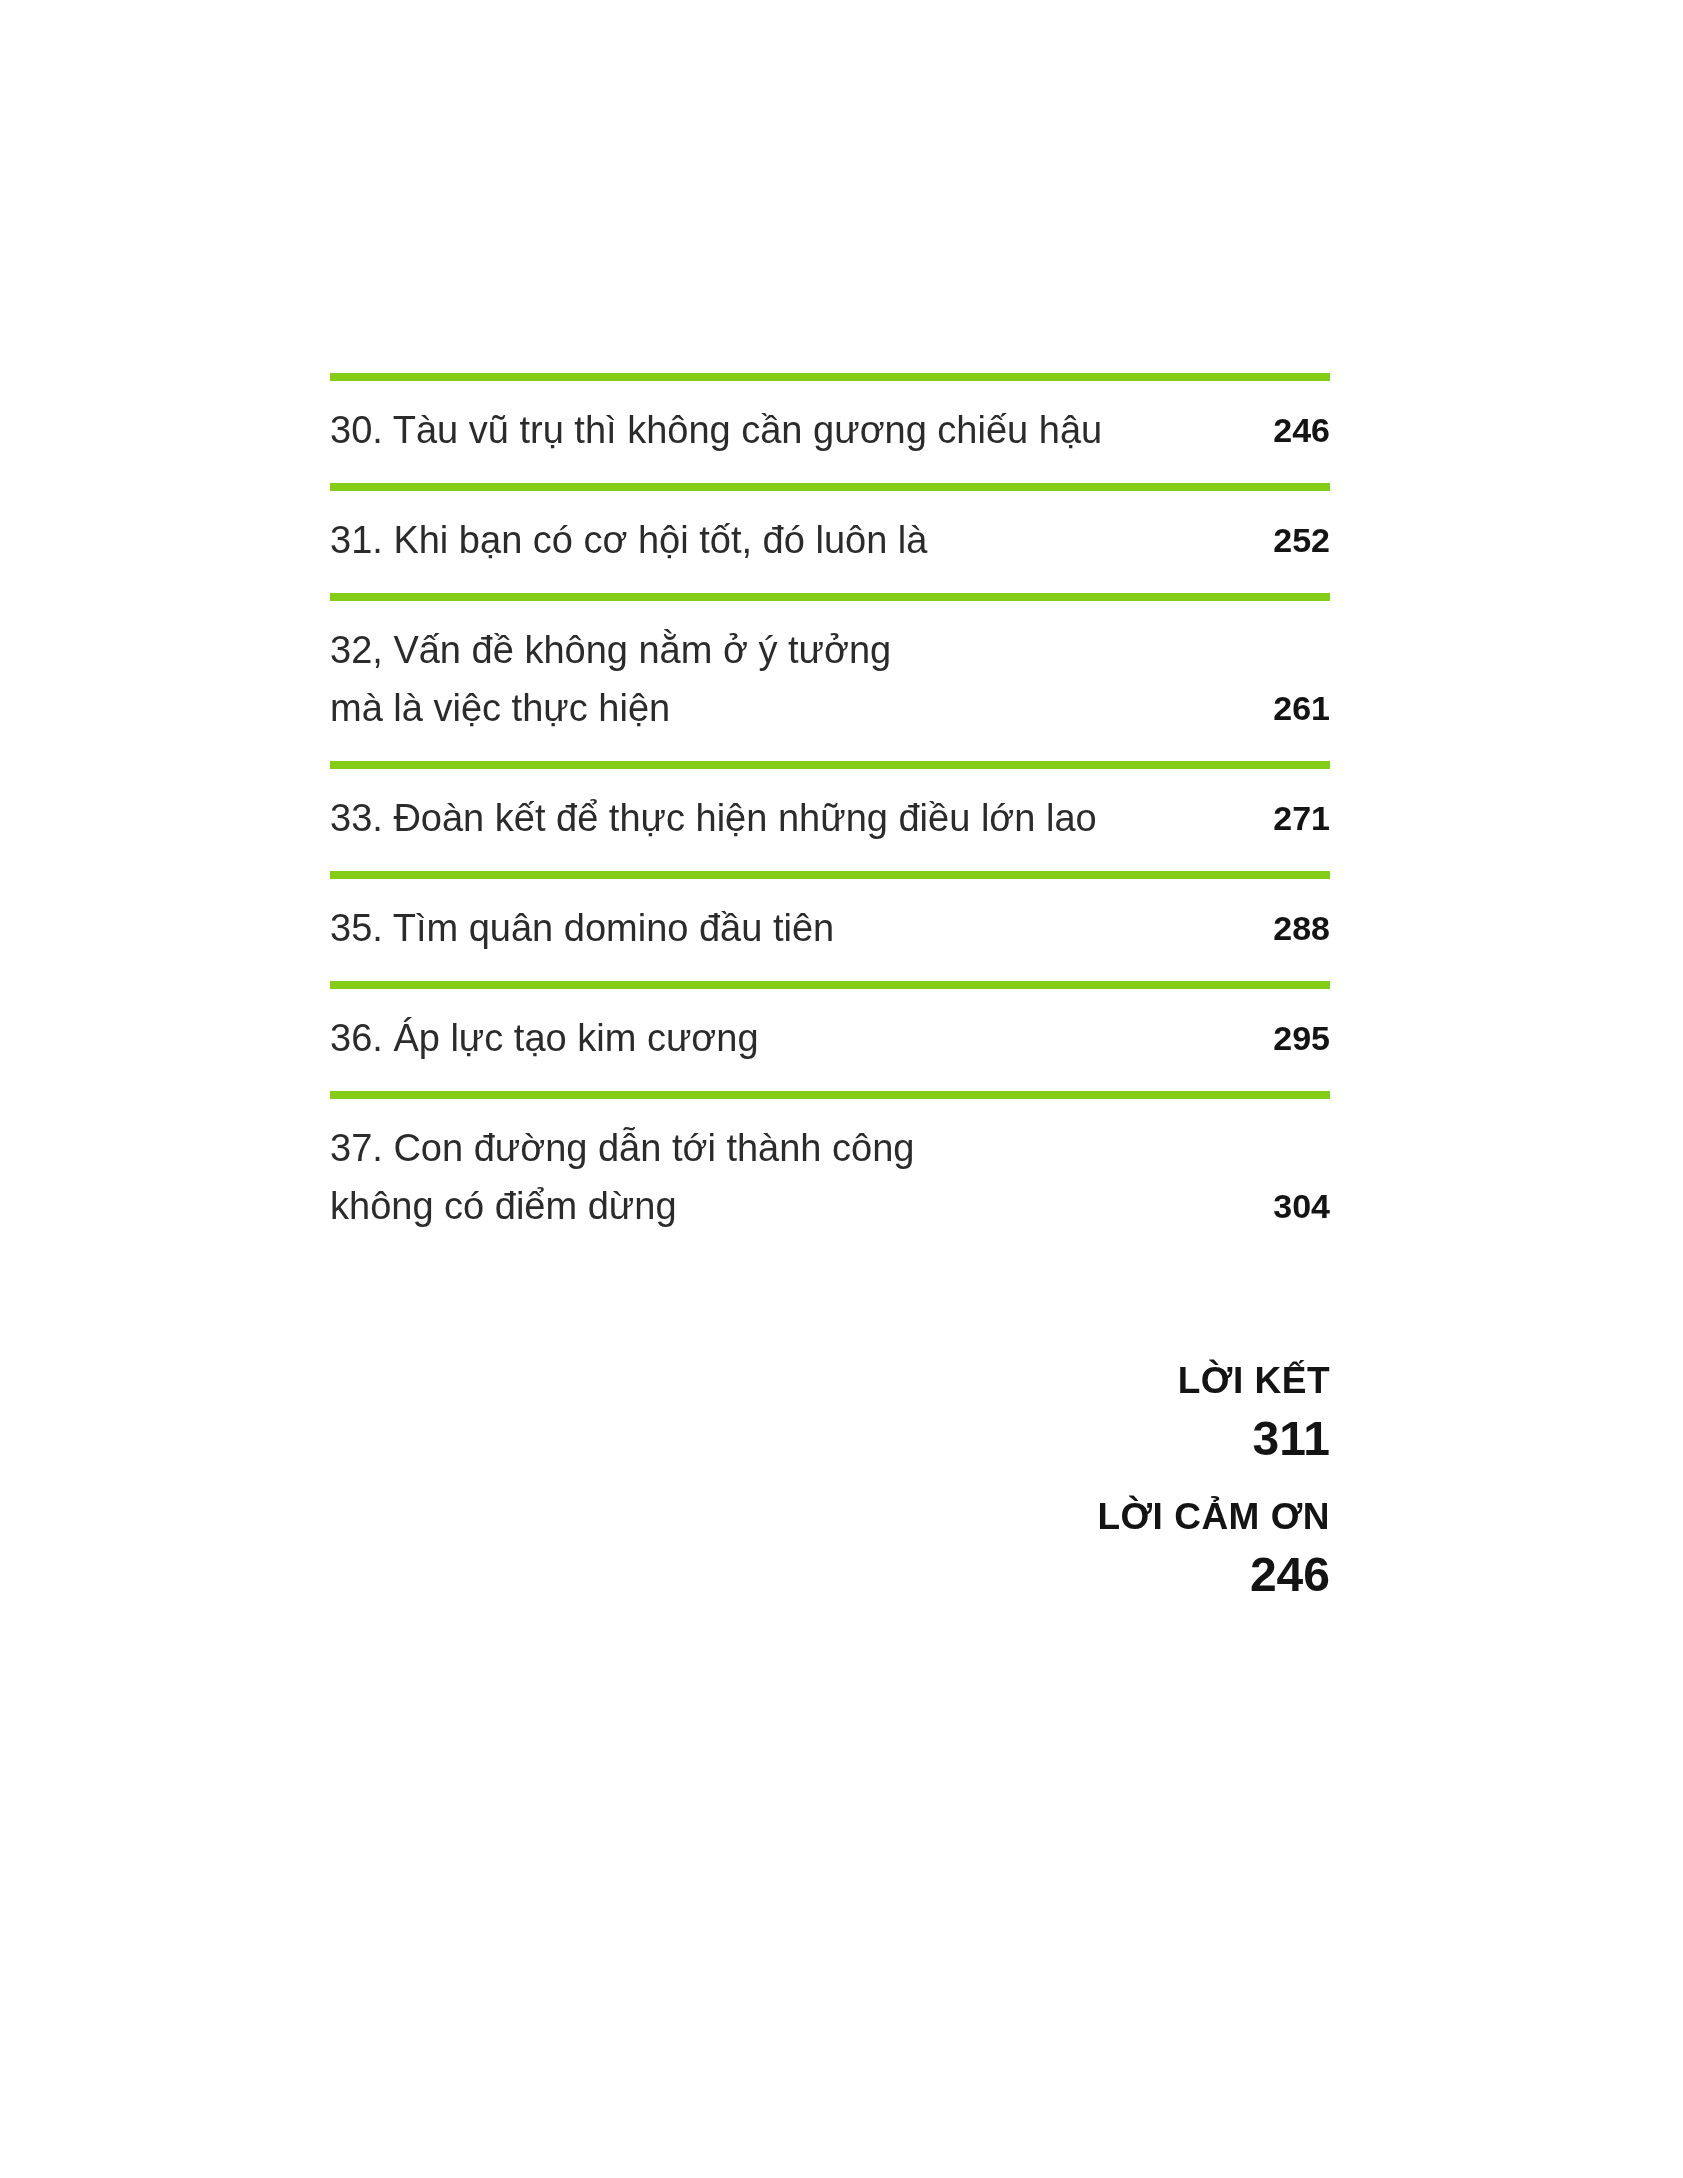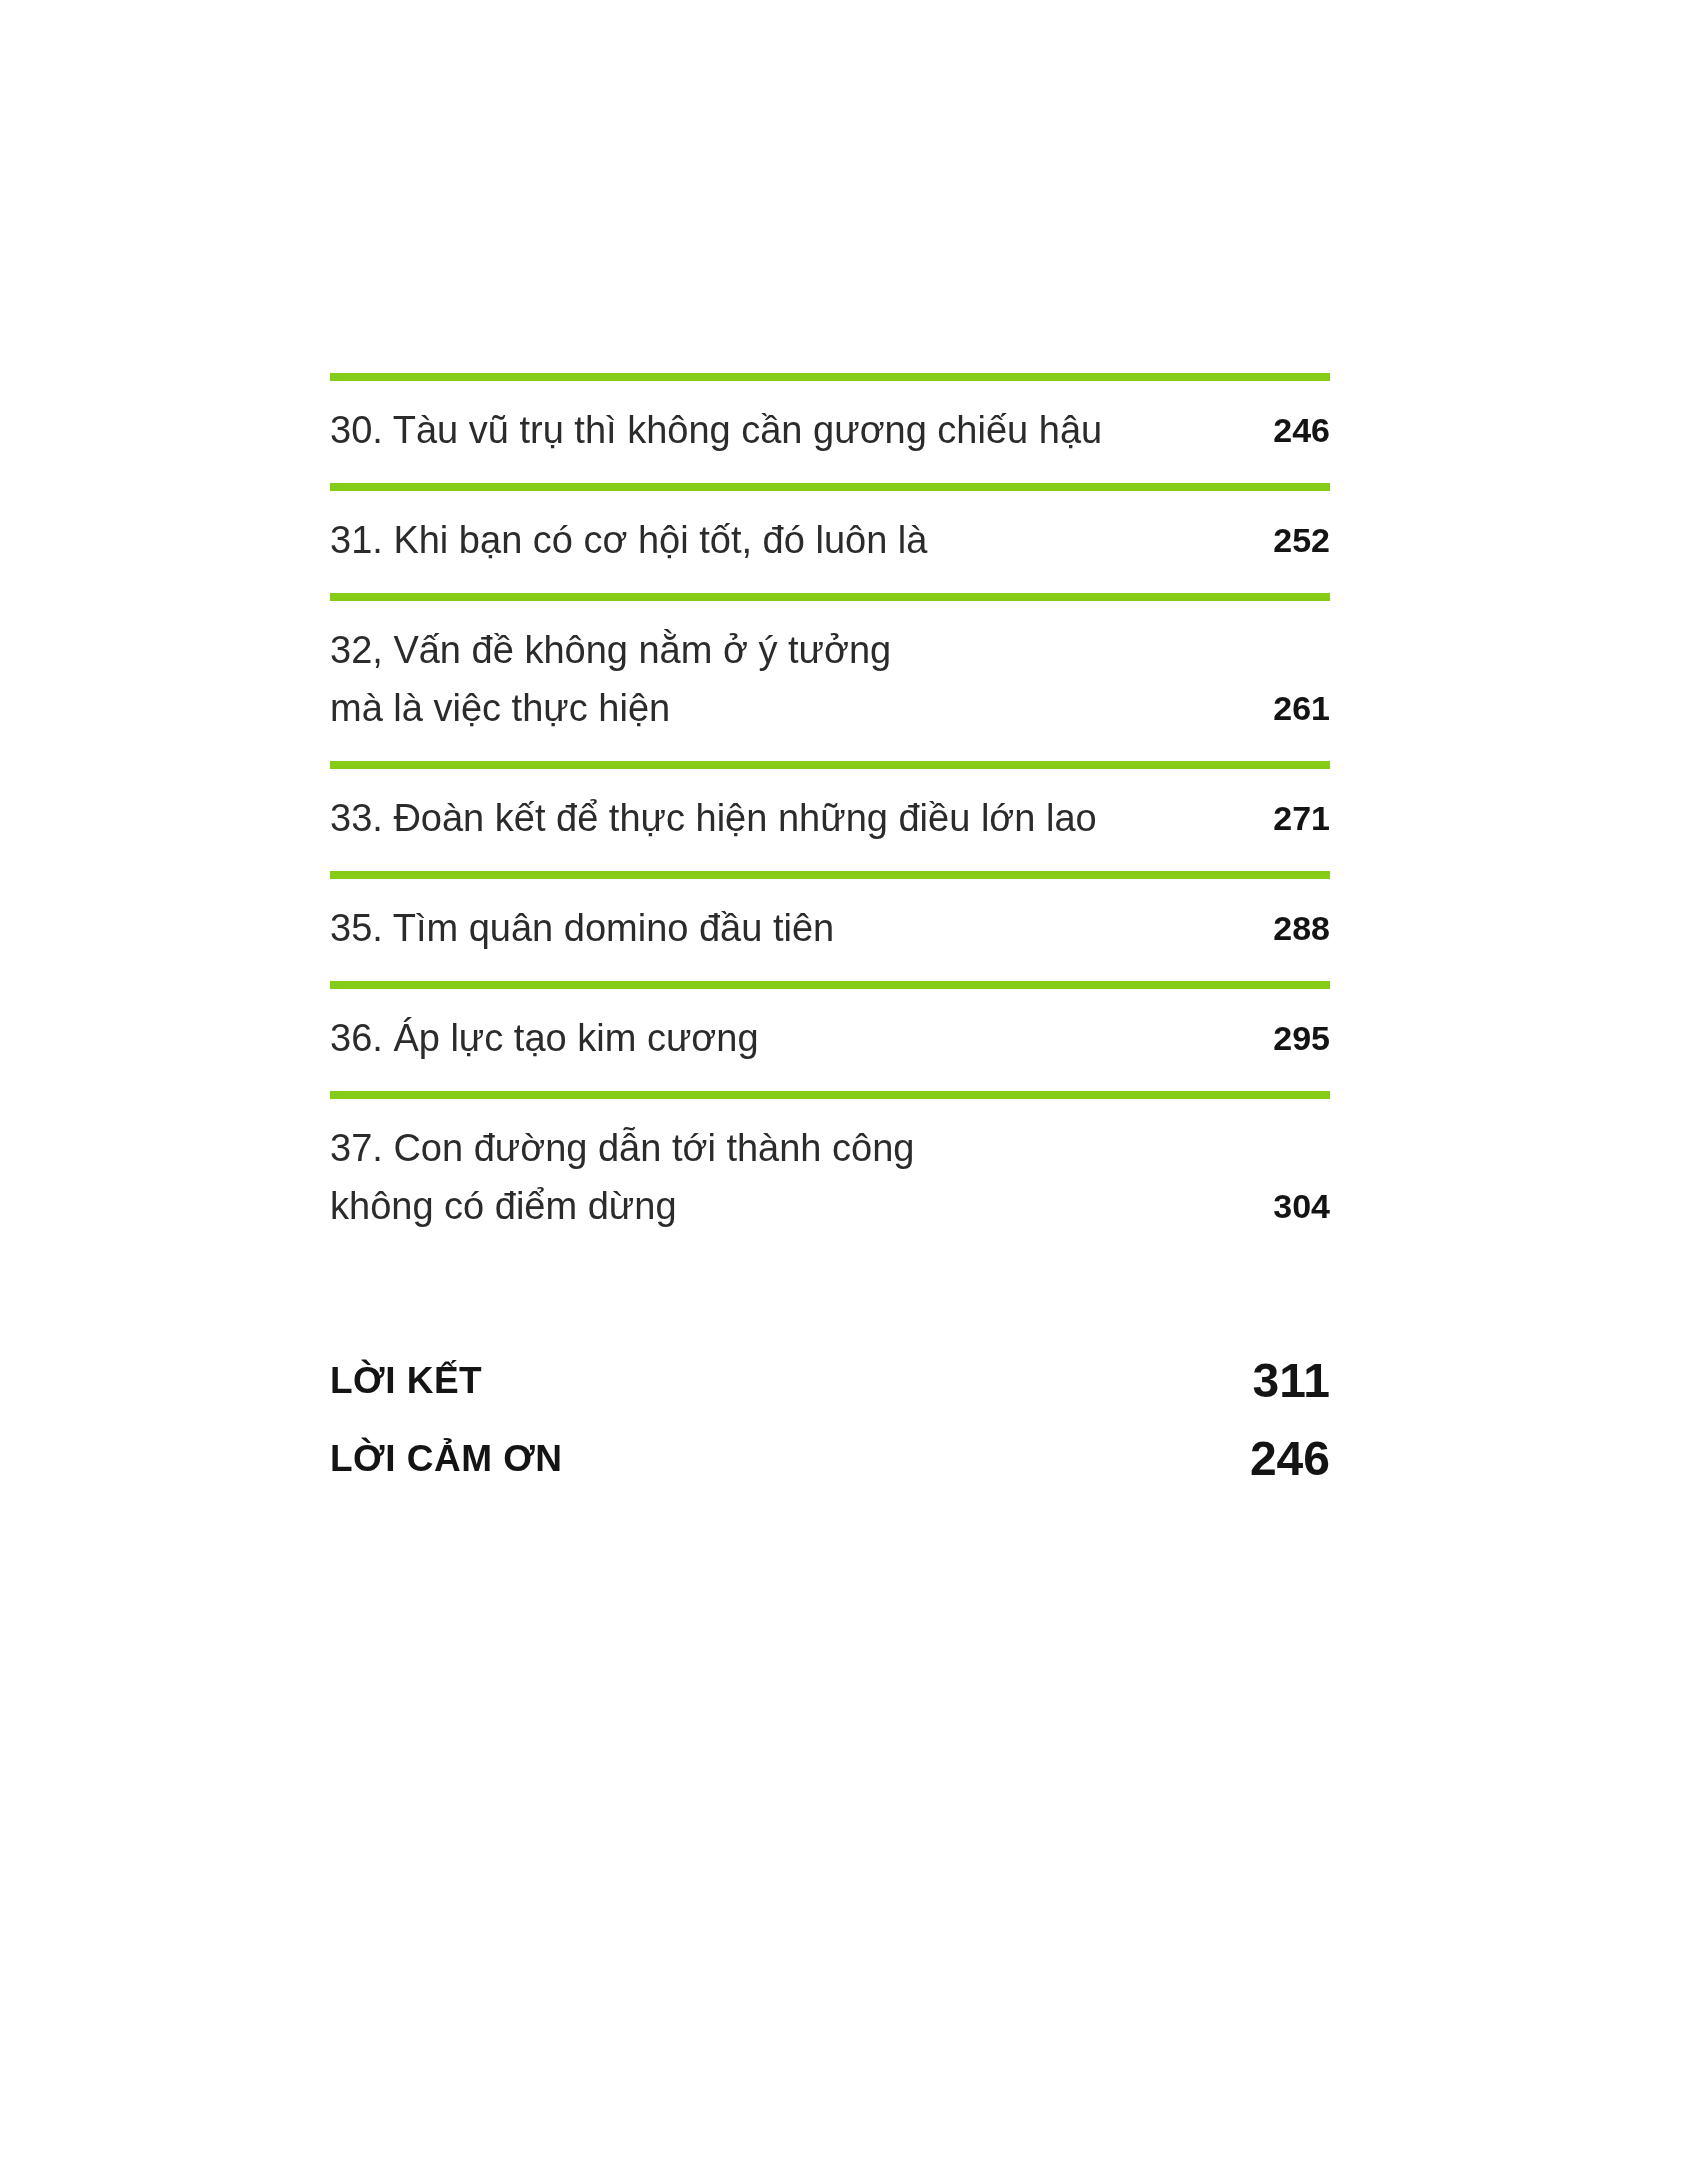--- a/index.html
+++ b/index.html
@@ -45,20 +45,21 @@
     white-space: nowrap;
   }
   .footer-section {
     margin-top: 83px;
   }
   .footer-row {
     display: flex;
     justify-content: space-between;
     align-items: flex-end;
     padding: 10px 0;
+    flex-direction: column;
   }
   .footer-title {
     font-size: 37px;
     font-weight: bold;
     color: #141414;
     line-height: 58px;
     letter-spacing: 0.5px;
     white-space: nowrap;
   }
   .footer-page {

